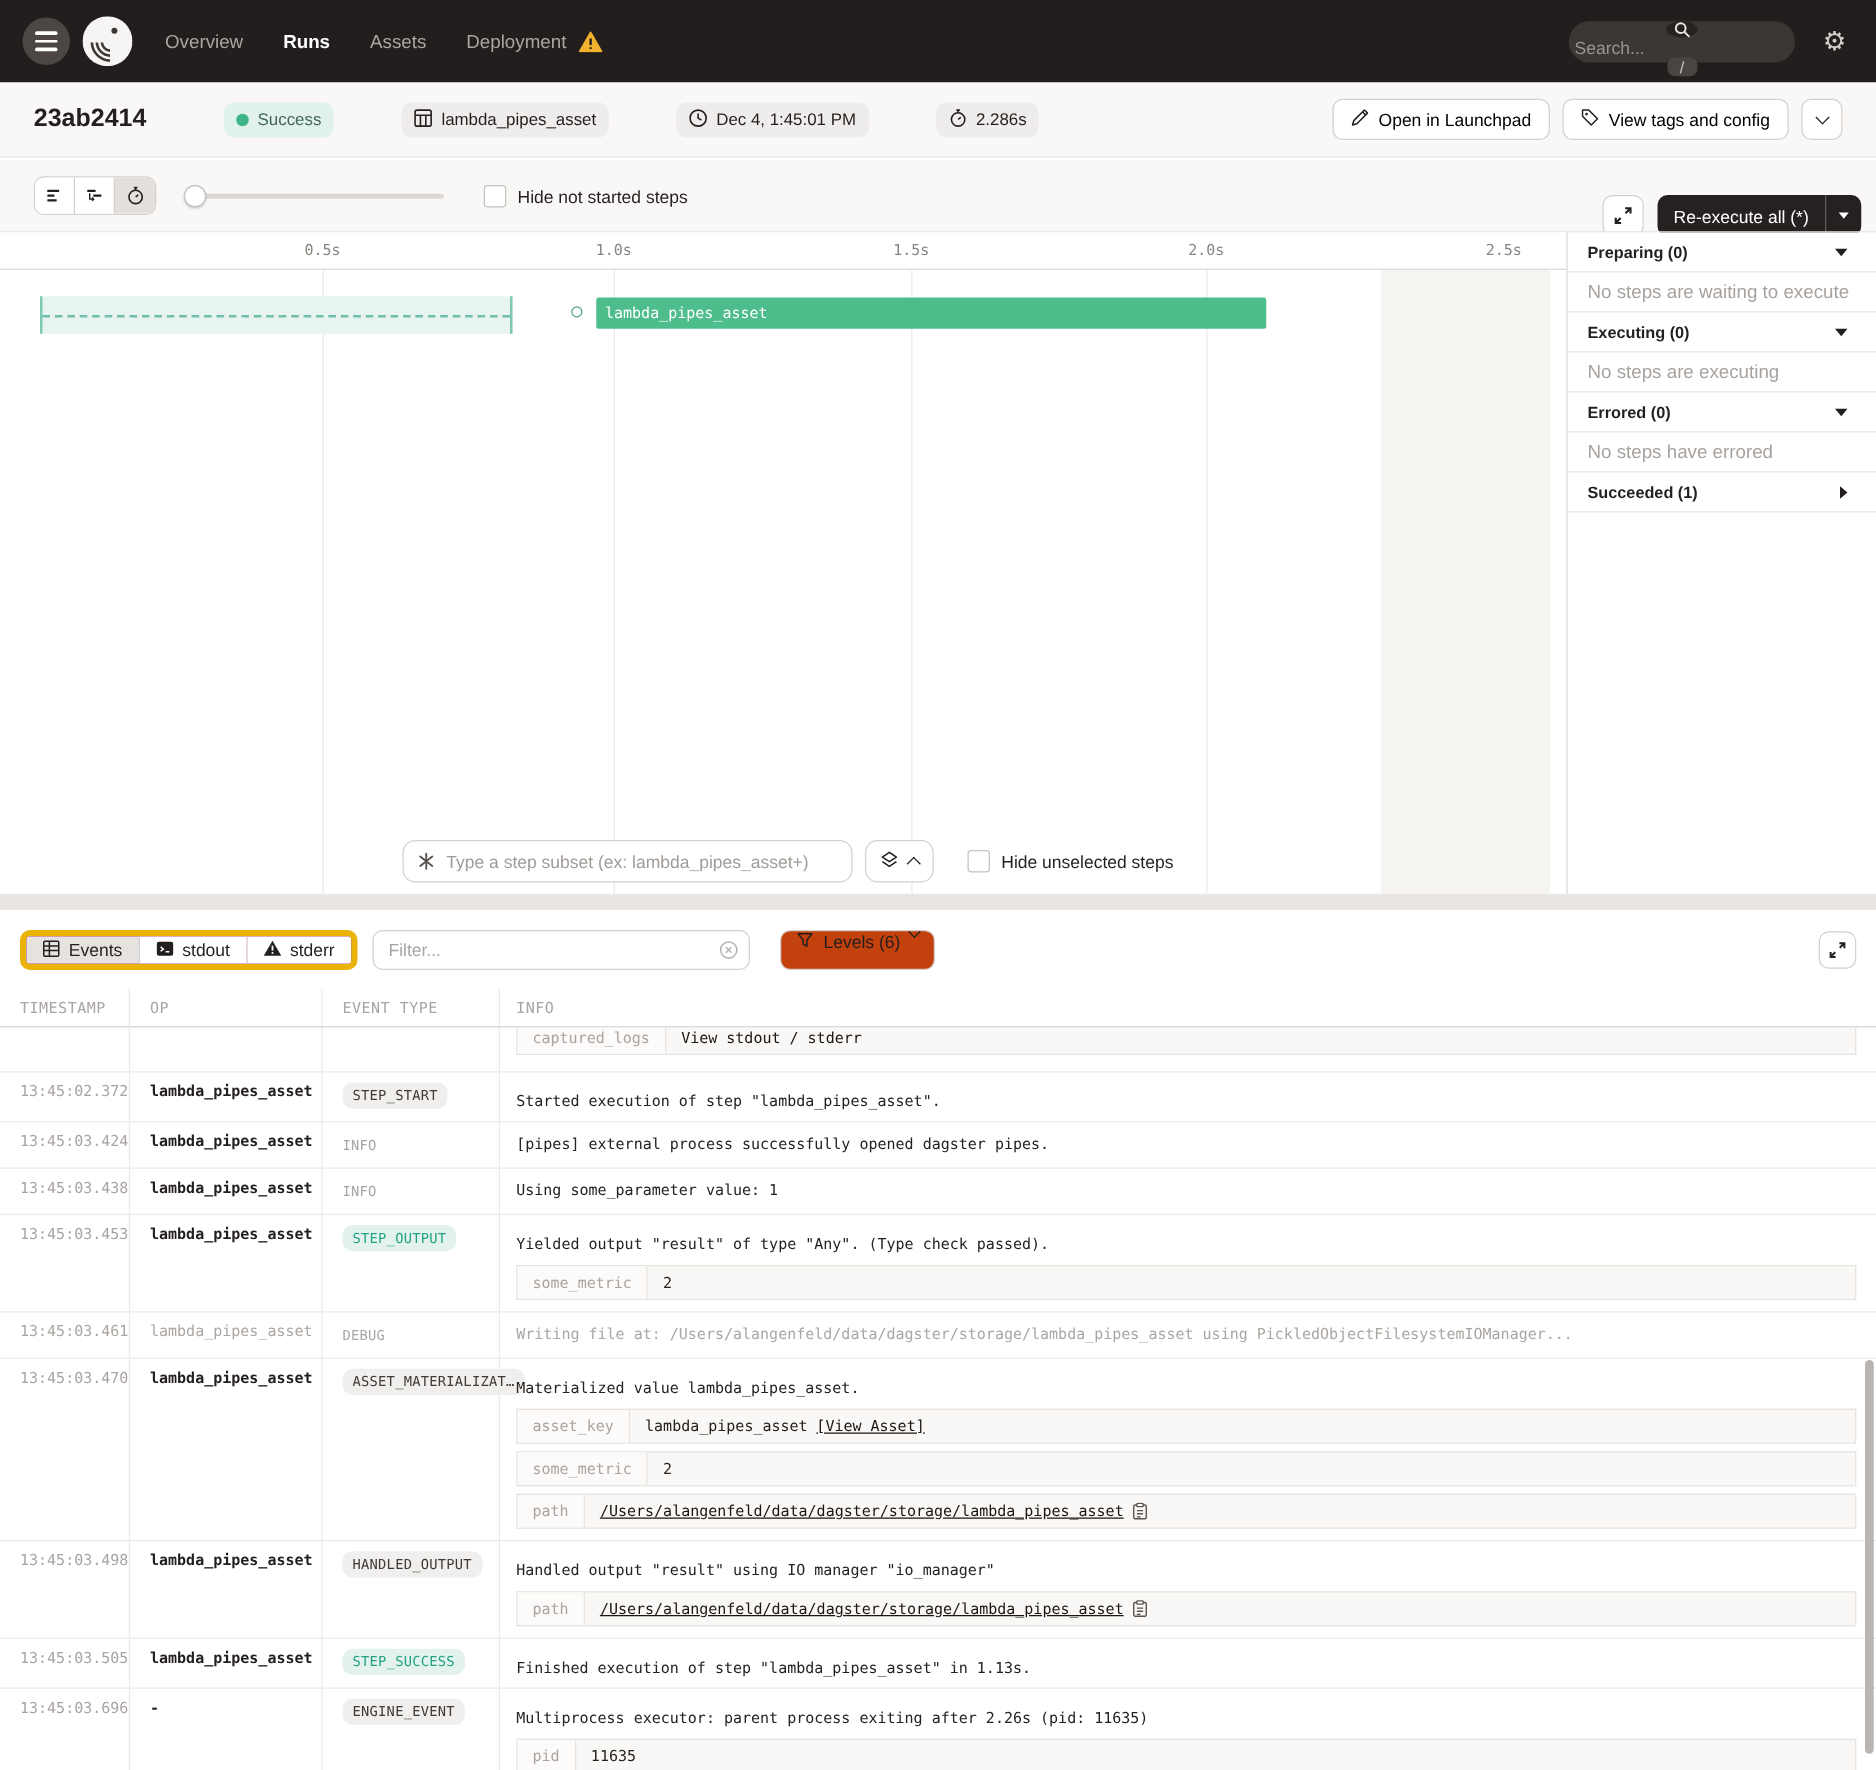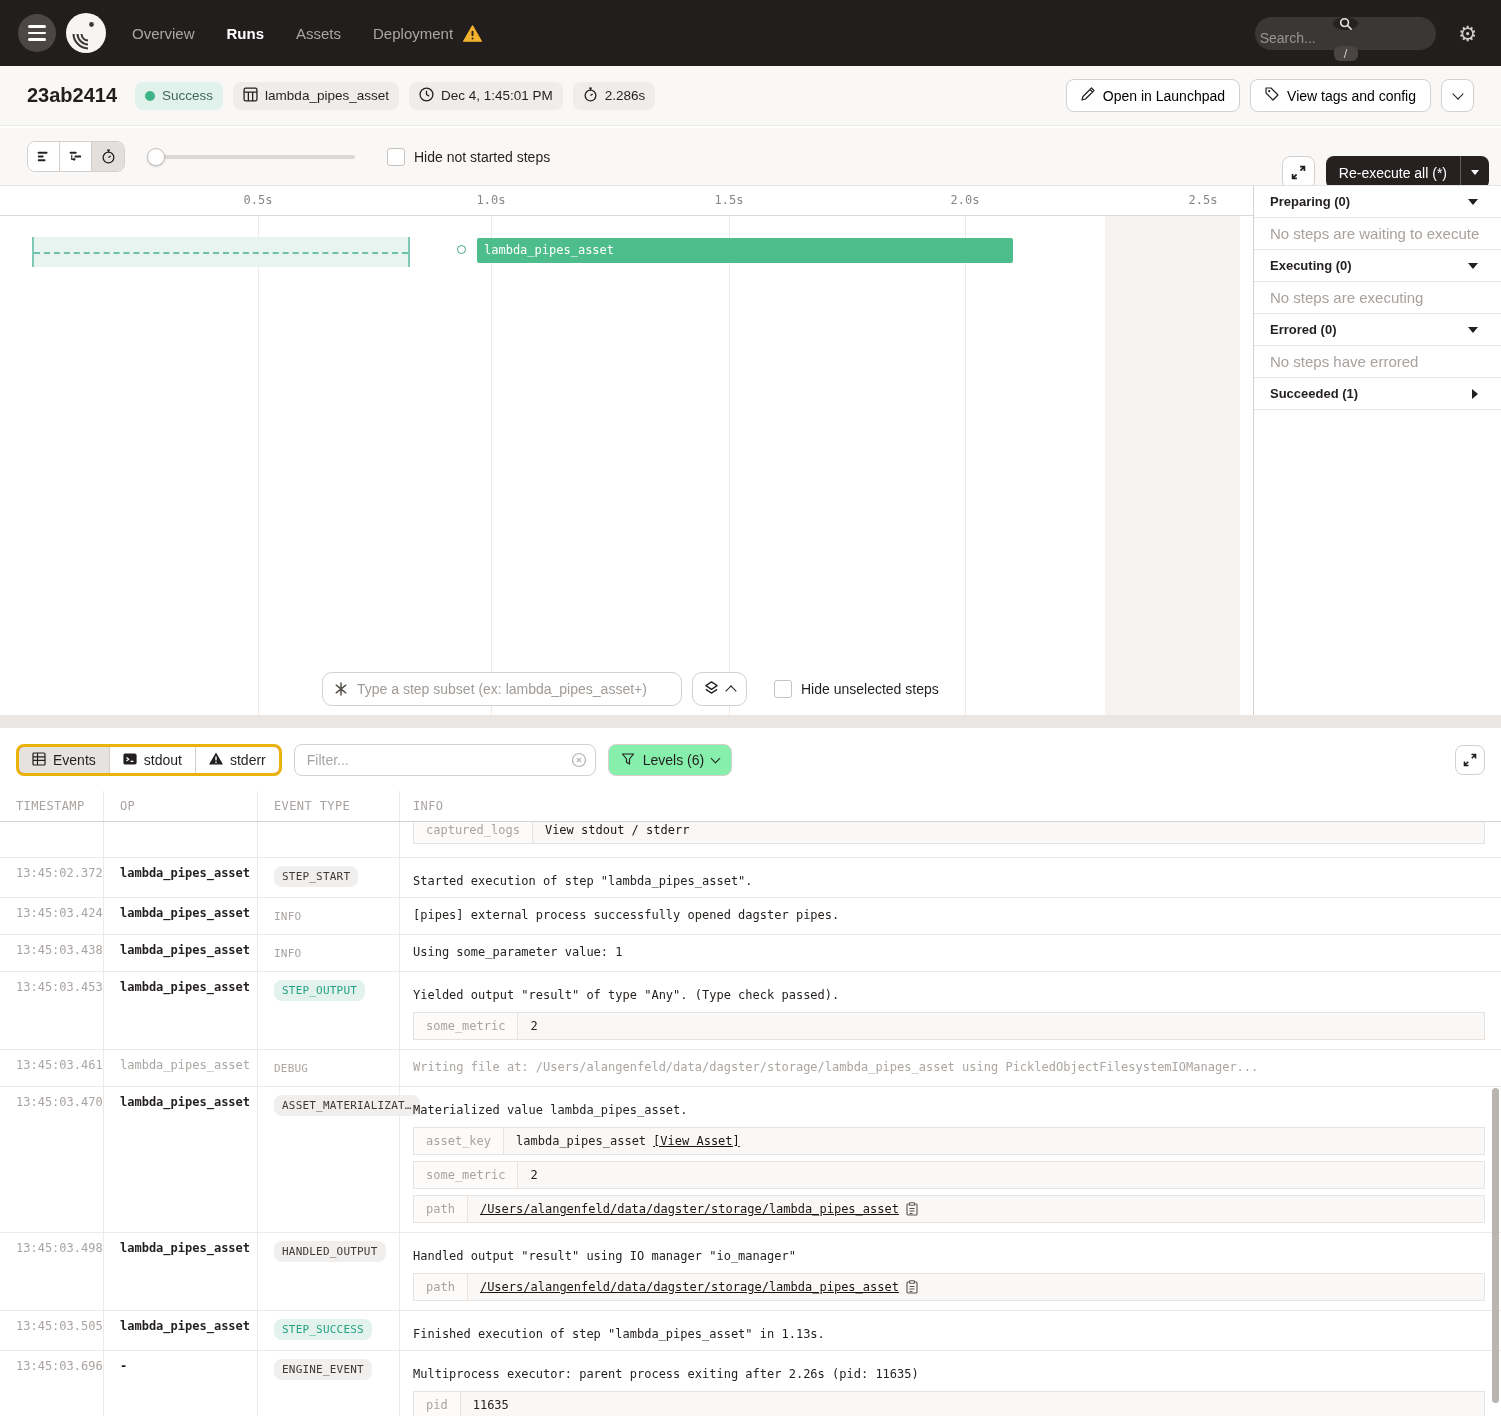--- a/index.html
+++ b/index.html
@@ -28,21 +28,21 @@
     display:flex; align-items:center; justify-content:center; }
   .search input { flex:1; min-width:0; background:transparent; border:none; outline:none;
     color:#D8D4D1; font-size:14px; margin-left:9px; font-family:"Liberation Sans",sans-serif; }
   .search input::placeholder { color:#9B9592; }
   .search-slash { width:24px; height:24px; background:#4A4542; border-radius:6px; color:#C9C5C2;
     font-size:13px; display:flex; align-items:center; justify-content:center; }
   .gear { margin-left:22px; margin-right:6px; color:#D2CECB; font-size:21px; line-height:1; cursor:pointer; }
 
   
   .run-header { position:absolute; top:66px; left:0; right:0; height:60px; background:#F9F8F7;
-    border-bottom:1px solid #ECEAE7; display:flex; align-items:center; padding:0 27px 0 27px; }
+    border-bottom:1px solid #ECEAE7; display:flex; align-items:center; padding:0 27px 0 27px;gap:44px; }
   .run-id { font-size:20px; font-weight:bold; margin-right:18px; }
   .pill { height:28px; border-radius:8px; background:#EFEDEB; display:flex; align-items:center;
     gap:7px; padding:0 10px; font-size:13.5px; margin-right:10px; white-space:nowrap; }
   .pill.success { background:#E1F1EB; color:#44685B; }
   .dot { width:10px; height:10px; border-radius:50%; background:#3EB588; }
   .hdr-actions { margin-left:auto; display:flex; align-items:center; gap:10px; }
   .btn { height:33px; border:1px solid #D4D0CD; background:#fff; border-radius:8px; display:flex;
     align-items:center; gap:8px; padding:0 14px; font-size:14px; cursor:pointer; white-space:nowrap; }
   .btn.icon-only { width:33px; padding:0; justify-content:center; }
   .chev { width:8px; height:8px; border-right:1.8px solid #231F1E; border-bottom:1.8px solid #231F1E;
@@ -102,32 +102,32 @@
     border-bottom:1px solid #E7E5E2; font-size:15px; color:#A8A29E; }
   .caret-down { width:0; height:0; border-left:5px solid transparent; border-right:5px solid transparent; border-top:6px solid #231F1E; }
   .caret-right { width:0; height:0; border-top:5px solid transparent; border-bottom:5px solid transparent; border-left:6px solid #231F1E; }
 
   
   .splitter { position:absolute; top:715px; left:0; right:0; height:13px; background:#E9E6E4; cursor:row-resize; }
 
   
   .events-panel { position:absolute; top:728px; left:0; right:0; height:688px; background:#fff; }
   .events-toolbar { height:52px; margin-top:6px; display:flex; align-items:center; padding:0 16px; gap:12px; }
-  .tabs { display:flex; border:3px solid #eab308; border-radius:8px; overflow:hidden; height:32px; background:#a21caf; }
+  .tabs { display:flex; border:5px solid #eab308; border-radius:8px; overflow:hidden; height:32px; background:#a21caf; }
   .tab { display:flex; align-items:center; gap:7px; padding:0 13px; font-size:14px;
     border-right:1px solid #D4D0CD; cursor:pointer; background:#fff; }
   .tab:last-child { border-right:none; }
   .tab.active { background:#E5E2DF; }
   .filter-wrap { position:relative; }
   .filter-wrap input { width:302px; height:32px; border:1px solid #D4D0CD; border-radius:8px;
     padding:0 32px 0 12px; font-size:14px; outline:none; font-family:"Liberation Sans",sans-serif; }
   .filter-wrap input::placeholder { color:#A9A4A1; }
   .filter-clear { position:absolute; right:9px; top:8px; cursor:pointer; }
-  .levels-btn { height:32px; border:1px solid #D4D0CD; border-radius:8px; background:#86efac;
-    display:flex; align-items:center; gap:8px; padding:0 12px; font-size:14px; cursor:pointer; }
+  .levels-btn { height:32px; border:1px solid #D4D0CD; border-radius:8px; background:#c2410c;
+    display:flex; gap:8px; padding:0 12px; font-size:14px; cursor:pointer;margin-left:12px; }
   .chev-sm { width:7px; height:7px; border-right:1.6px solid #231F1E; border-bottom:1.6px solid #231F1E;
     transform:rotate(45deg); margin-top:-3px; }
   .et-spacer { flex:1; }
 
   .grid-cols { display:grid; grid-template-columns:104px 154px 142px 1fr; }
   .table-header { height:31px; border-bottom:1px solid #D5D2CE; margin-top:5px; }
   .th { display:flex; align-items:center; padding-left:16px; font-size:12px; color:#A9A4A1;
     letter-spacing:.4px; border-right:1px solid #ECEAE8; font-family:"DejaVu Sans Mono",monospace; }
   .th:first-child { padding-left:16px; }
   .th:last-child { border-right:none; padding-left:13px; }

